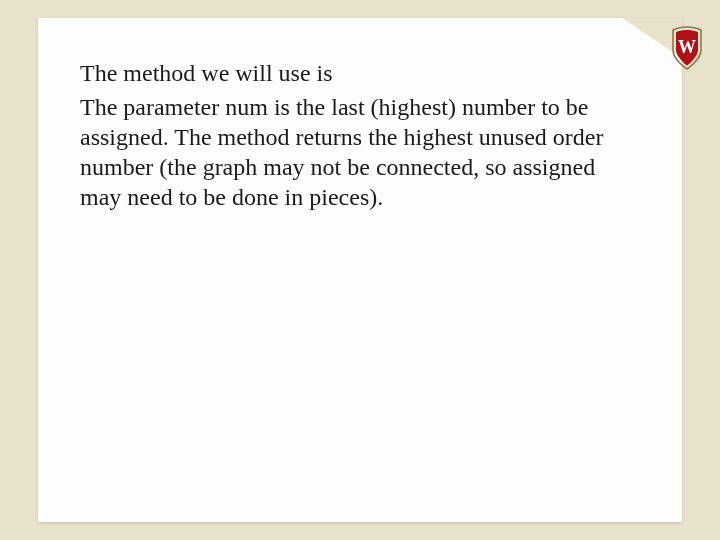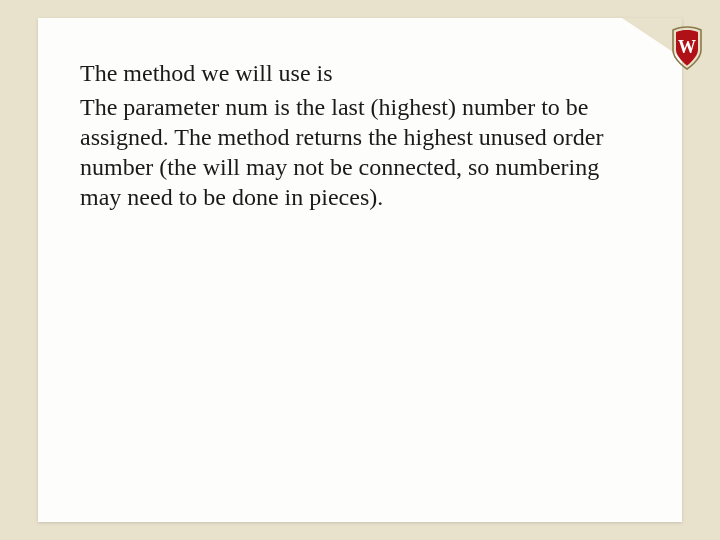--- a/index.html
+++ b/index.html
@@ -61,21 +61,21 @@
     line-height: 1.25;
   }
 </style>
 </head>
 <body>
 
 <div class="slide-card">
   <div class="corner-cut"></div>
   <div class="content">
     <p class="para1">The method we will use is</p>
-    <p class="para2">The parameter num is the last (highest) number to be assigned. The method returns the highest unused order number (the will may not be connected, so numbering may need to be done in pieces).</p>
+    <p class="para2">The parameter num is the last (highest) number to be assigned. The method returns the highest unused order number (the graph may not be connected, so assigned may need to be done in pieces).</p>
   </div>
 </div>
 
 <div class="crest">
   <svg viewBox="0 0 34 44" width="34" height="44">
     <path d="M17 1 C9 1 3 4 3 4 L3 24 C3 34 17 43 17 43 C17 43 31 34 31 24 L31 4 C31 4 25 1 17 1 Z" fill="none" stroke="#8a7a4a" stroke-width="1.6"></path>
     <path d="M17 4 C10.5 4 6 6.2 6 6.2 L6 23.5 C6 31.5 17 39.5 17 39.5 C17 39.5 28 31.5 28 23.5 L28 6.2 C28 6.2 23.5 4 17 4 Z" fill="#b01116"></path>
     <text x="17" y="27" text-anchor="middle" font-family="Georgia, serif" font-size="18" font-weight="bold" fill="#ffffff">W</text>
   </svg>
 </div>

